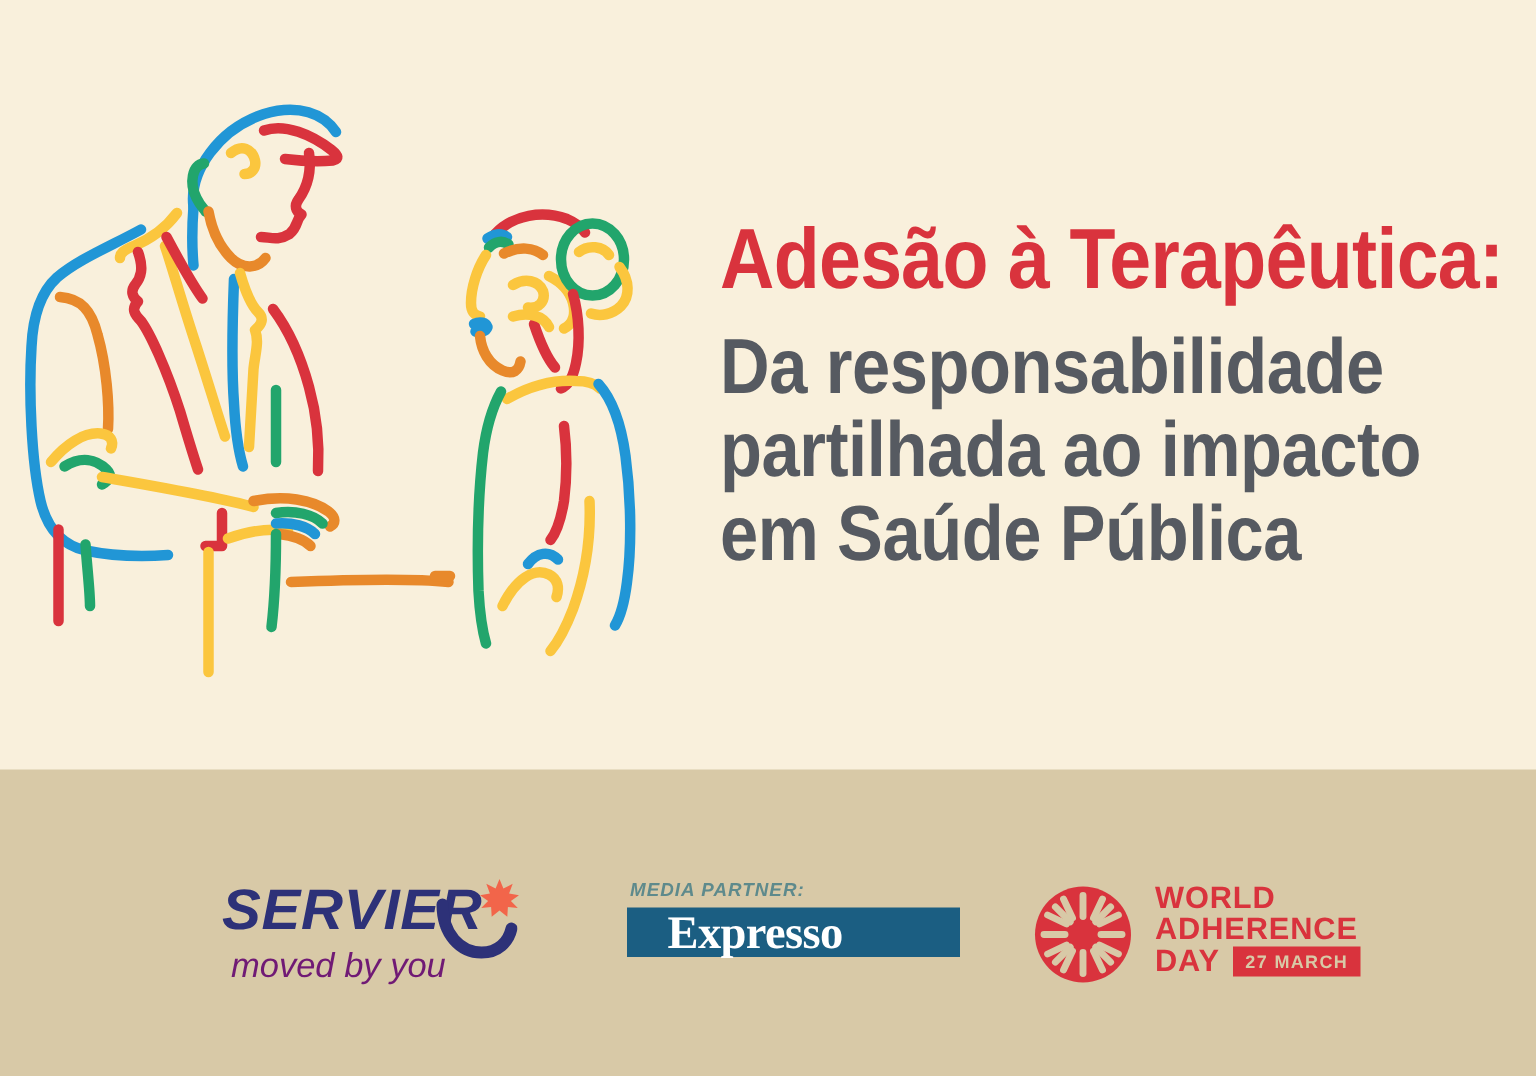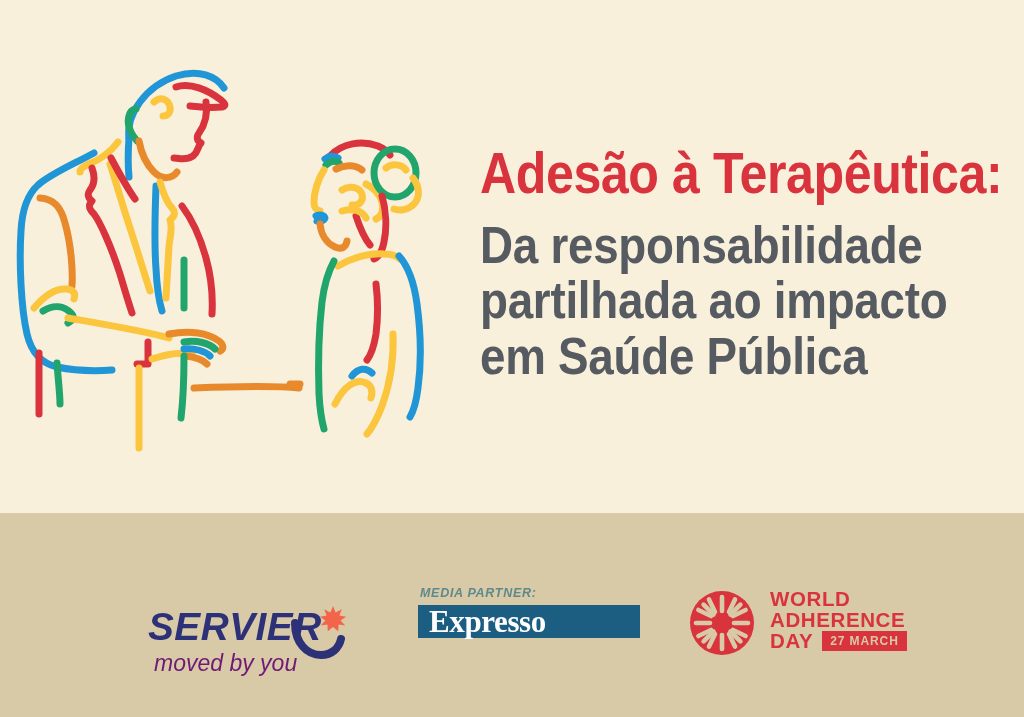--- a/index.html
+++ b/index.html
@@ -55,21 +55,21 @@
   .headline-dark .ln{display:block;white-space:nowrap;}
 
   
   .footer{
     position:absolute;left:0;top:513px;width:1024px;height:204px;
     background:#D8C9A7;
   }
 
   
   .servier{
-    position:absolute;left:148px;top:608px;width:215px;height:70px;
+    position:absolute;left:148px;top:588px;width:215px;height:70px;
   }
   .servier-word{
     font-family:"Liberation Sans",sans-serif;
     font-weight:700;font-style:italic;
     font-size:38px;letter-spacing:0.5px;
     color:#2D3178;
     line-height:1;
     display:block;
     transform:scaleX(1.02);
     transform-origin:left center;
@@ -104,21 +104,21 @@
     width:222px;height:33px;
     background:#1B5E82;
     display:flex;align-items:center;
   }
   .expresso-word{
     font-family:"Liberation Serif",serif;
     font-weight:700;
     font-size:31px;
     color:#FFFFFF;
     line-height:1;
-    padding-left:11px;
+    padding-left:27px;
     letter-spacing:-0.4px;
   }
 
   
   .wad{
     position:absolute;left:688px;top:589px;
     display:flex;align-items:flex-start;gap:14px;
   }
   .wad-mark{width:68px;height:68px;flex:0 0 68px;}
   .wad-text{

